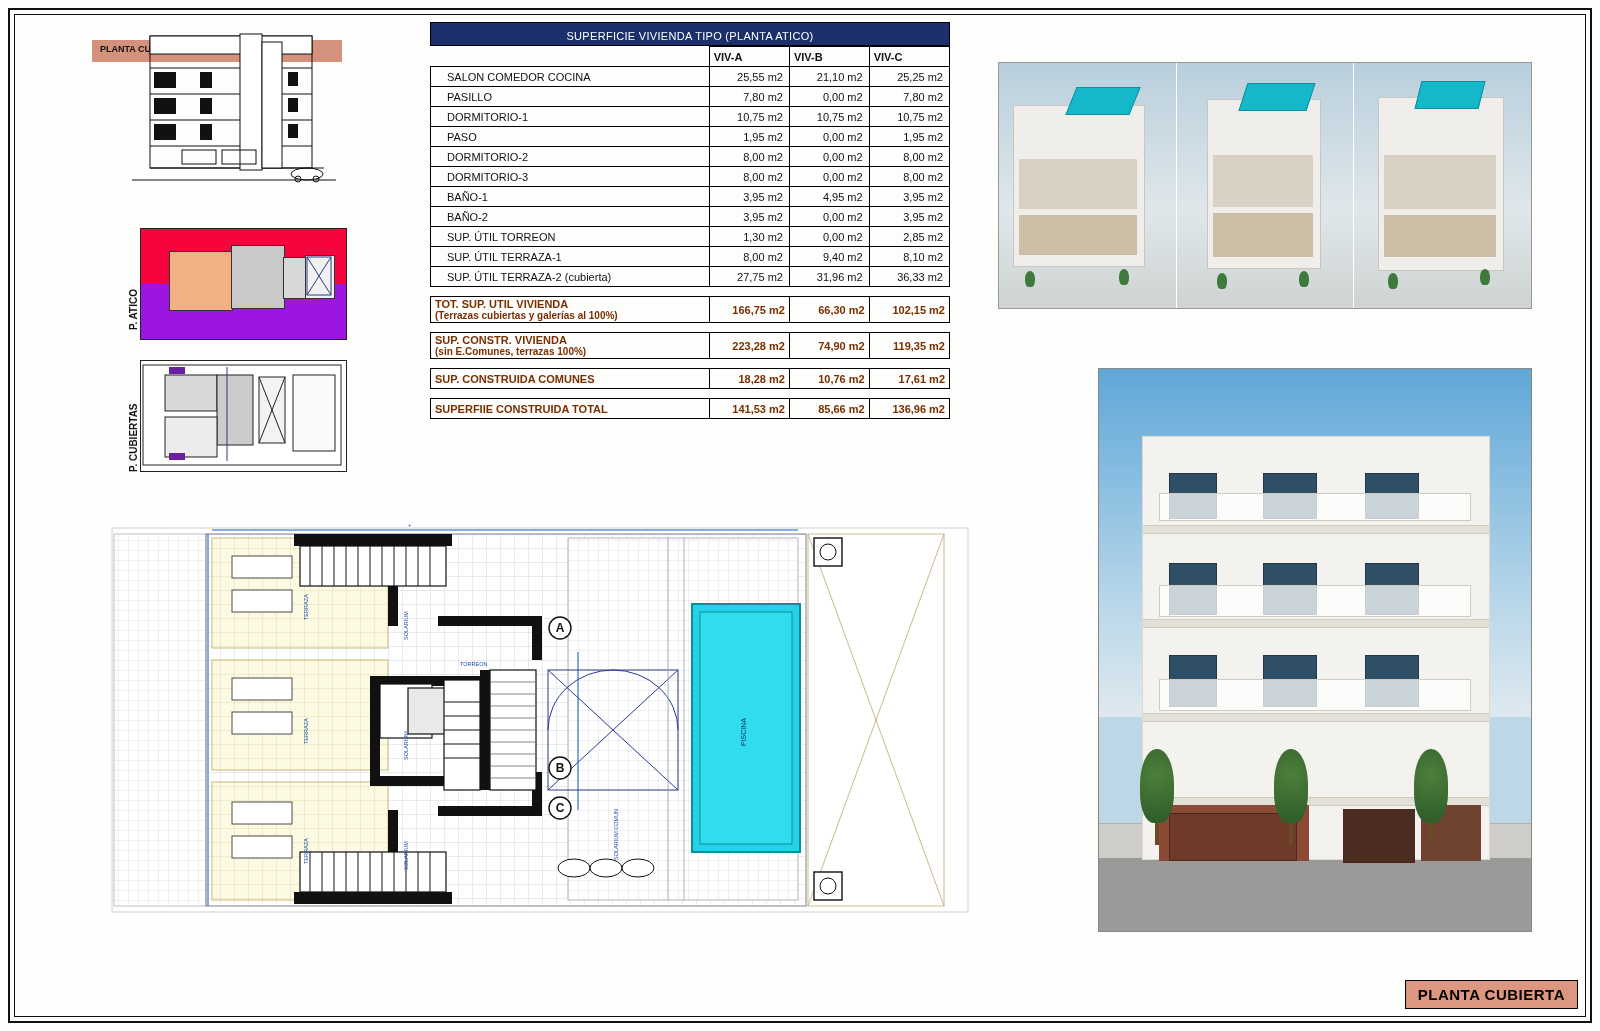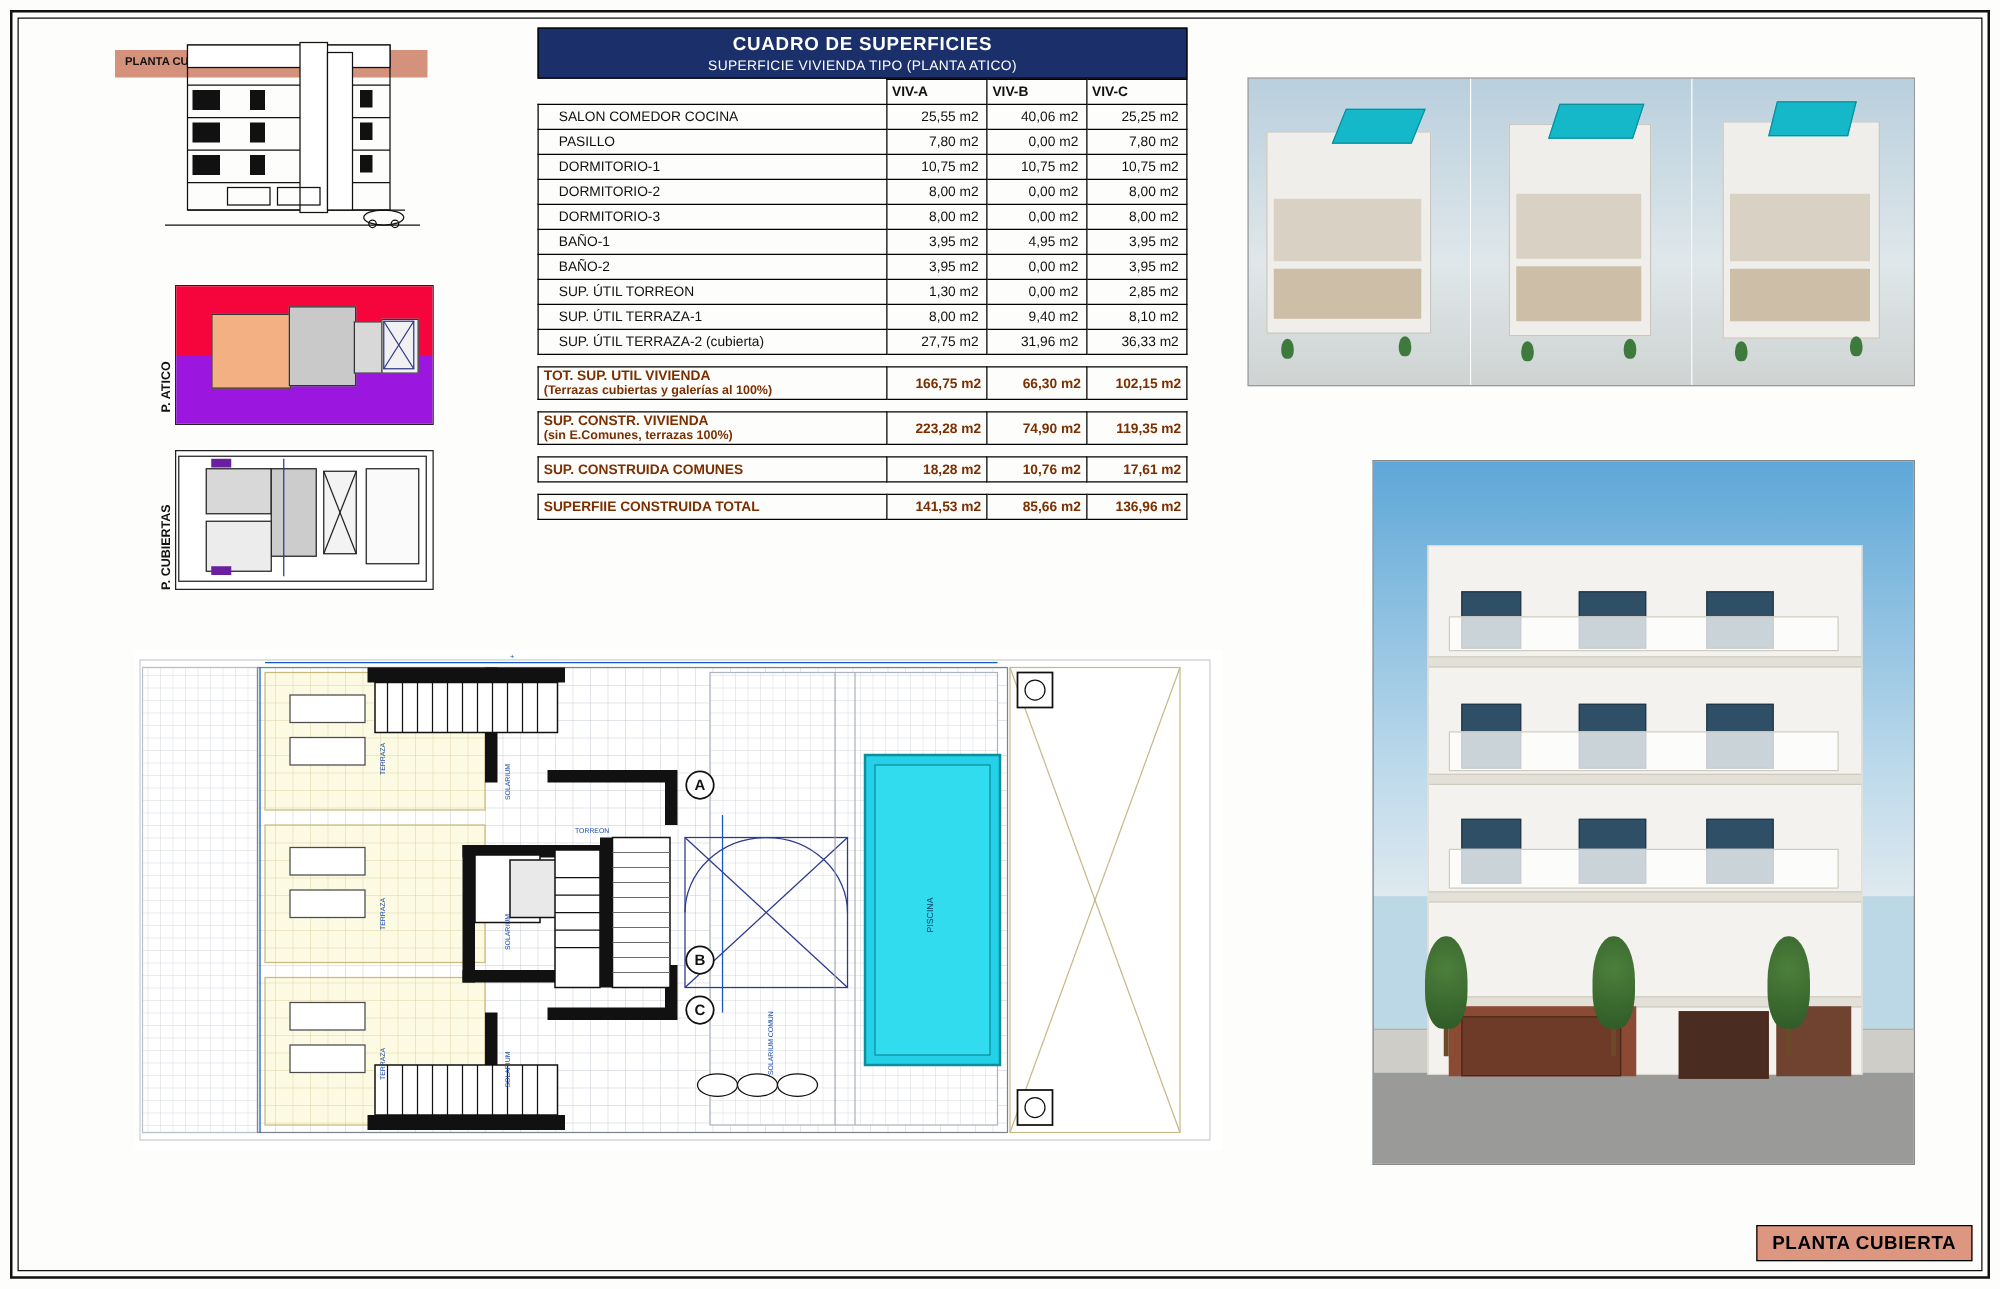--- a/index.html
+++ b/index.html
@@ -193,49 +193,54 @@
         <rect x="28" y="92" width="16" height="7"></rect>
       </g>
       <g stroke="#2b3a8a" stroke-width="1">
         <line x1="86" y1="6" x2="86" y2="100"></line>
       </g>
     </svg>
   </div>
 
   <div class="abs" id="tbl">
     <div class="head">
-      <div class="t1">CUADRO DE SUPERFICIES</div>
       <div class="t2">SUPERFICIE VIVIENDA TIPO  (PLANTA ATICO)</div>
     </div>
     <table class="surf">
       <tbody>
         <tr>
           <td class="name blank"></td>
           <td class="colh">VIV-A</td>
           <td class="colh">VIV-B</td>
           <td class="colh">VIV-C</td>
         </tr>
 
         <tr>
           <td class="name">SALON COMEDOR COCINA</td>
           <td class="val">25,55 m2</td>
-          <td class="val">40,06 m2</td>
+          <td class="val">21,10 m2</td>
           <td class="val">25,25 m2</td>
         </tr>
         <tr>
           <td class="name">PASILLO</td>
           <td class="val">7,80 m2</td>
           <td class="val">0,00 m2</td>
           <td class="val">7,80 m2</td>
         </tr>
         <tr>
           <td class="name">DORMITORIO-1</td>
           <td class="val">10,75 m2</td>
           <td class="val">10,75 m2</td>
           <td class="val">10,75 m2</td>
+        </tr>
+        <tr>
+          <td class="name">PASO</td>
+          <td class="val">1,95 m2</td>
+          <td class="val">0,00 m2</td>
+          <td class="val">1,95 m2</td>
         </tr>
         <tr>
           <td class="name">DORMITORIO-2</td>
           <td class="val">8,00 m2</td>
           <td class="val">0,00 m2</td>
           <td class="val">8,00 m2</td>
         </tr>
         <tr>
           <td class="name">DORMITORIO-3</td>
           <td class="val">8,00 m2</td>

